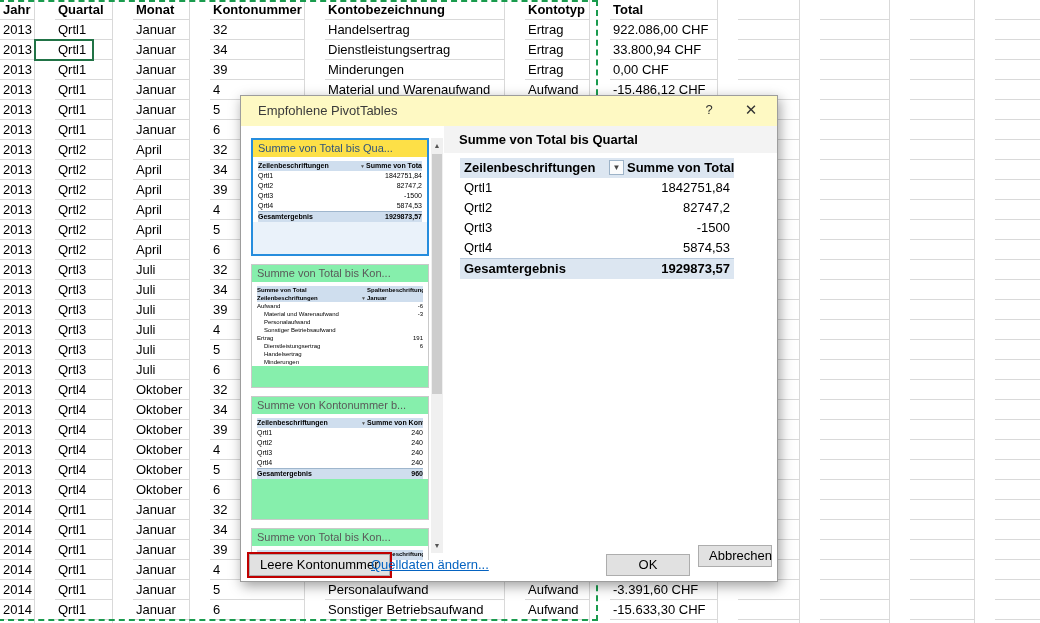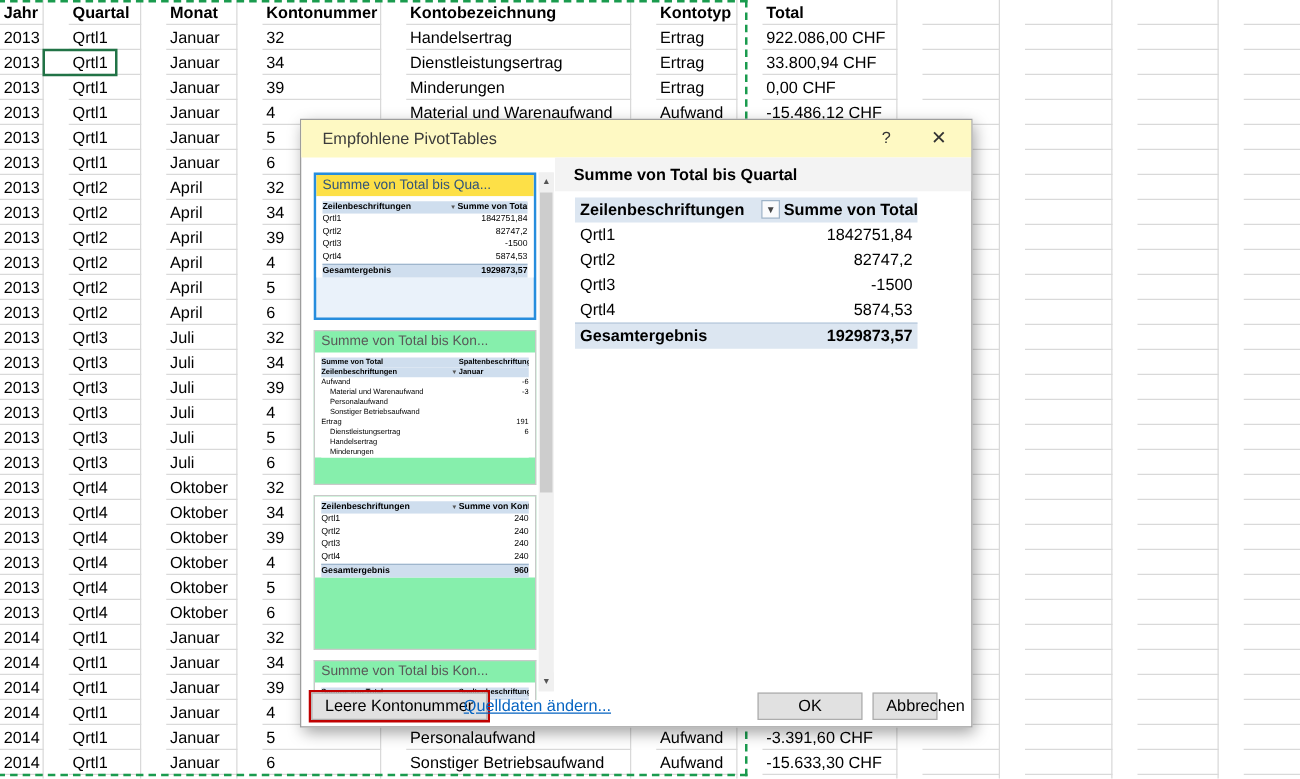--- a/index.html
+++ b/index.html
@@ -80,21 +80,21 @@
 
   
   .annot{position:absolute;left:6px;bottom:3px;border:2px solid var(--annotation_red,#c00000);
          line-height:0;}
   .btn{height:22px;font-family:"Liberation Sans",sans-serif;font-size:13px;color:#000;
        background:var(--button_face,#e1e1e1);border:1px solid var(--button_border,#adadad);
        padding:0 10px;cursor:pointer;line-height:20px;}
   .link{position:absolute;left:130px;bottom:9px;color:var(--link_blue,#0563c1);
         text-decoration:underline;cursor:pointer;}
   .ok-btn{position:absolute;left:365px;bottom:5px;width:84px;}
-  .cancel-btn{position:absolute;left:457px;bottom:5px;width:52px;}
+  .cancel-btn{position:absolute;left:457px;bottom:14px;width:74px;}
 </style>
 </head>
 <body>
 
 <div class="screen">
 
   <div class="sheet">
     <div class="sh-row">
       <div class="c w0 hdr">Jahr</div>
       <div class="c w1 hdr">Quartal</div>
@@ -723,20 +723,21 @@
             <span class="num"></span>
           </div>
         <div class="mini-row">
             <span class="lb ind">Minderungen</span>
             <span class="num"></span>
           </div>
       </div>
     </div>
 
     <div class="thumb t3">
+      <div class="thumb-title">Summe von Kontonummer b...</div>
       <div class="mini">
         <div class="mini-row mini-hdr">
           <span class="lb">Zeilenbeschriftungen</span>
           <span class="mini-filter">▼</span>
           <span class="num num-l">Summe von Kontonummer</span>
         </div>
         <div class="mini-row">
             <span class="lb">Qrtl1</span>
             <span class="num">240</span>
           </div>

